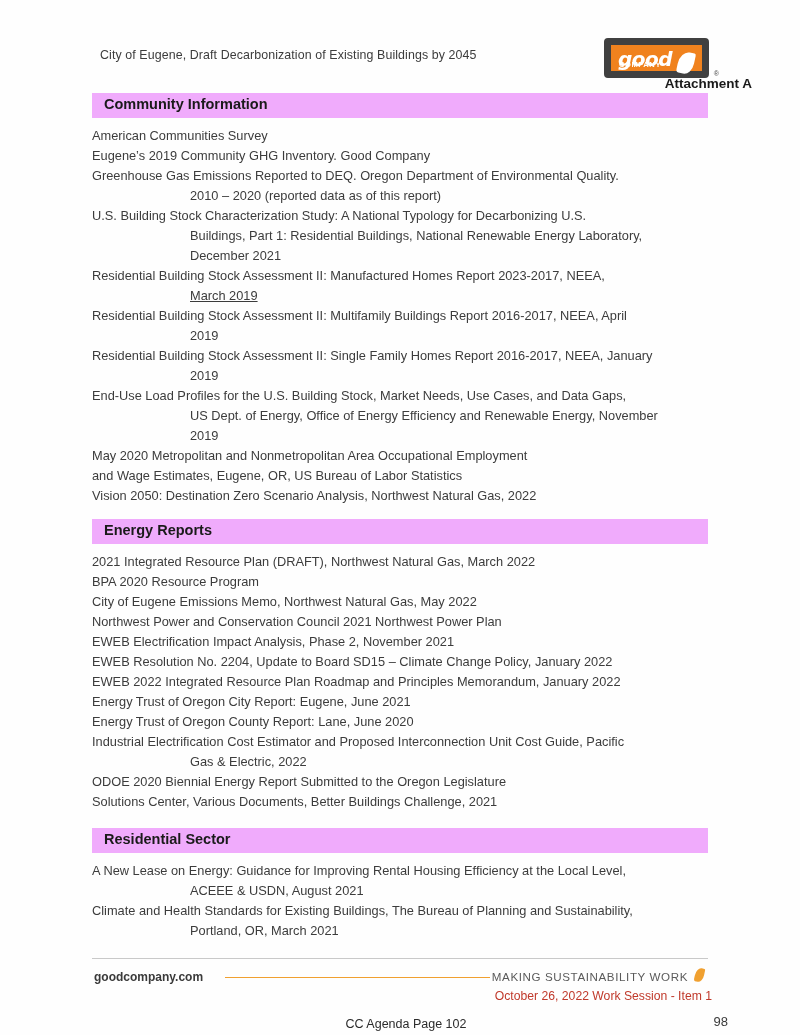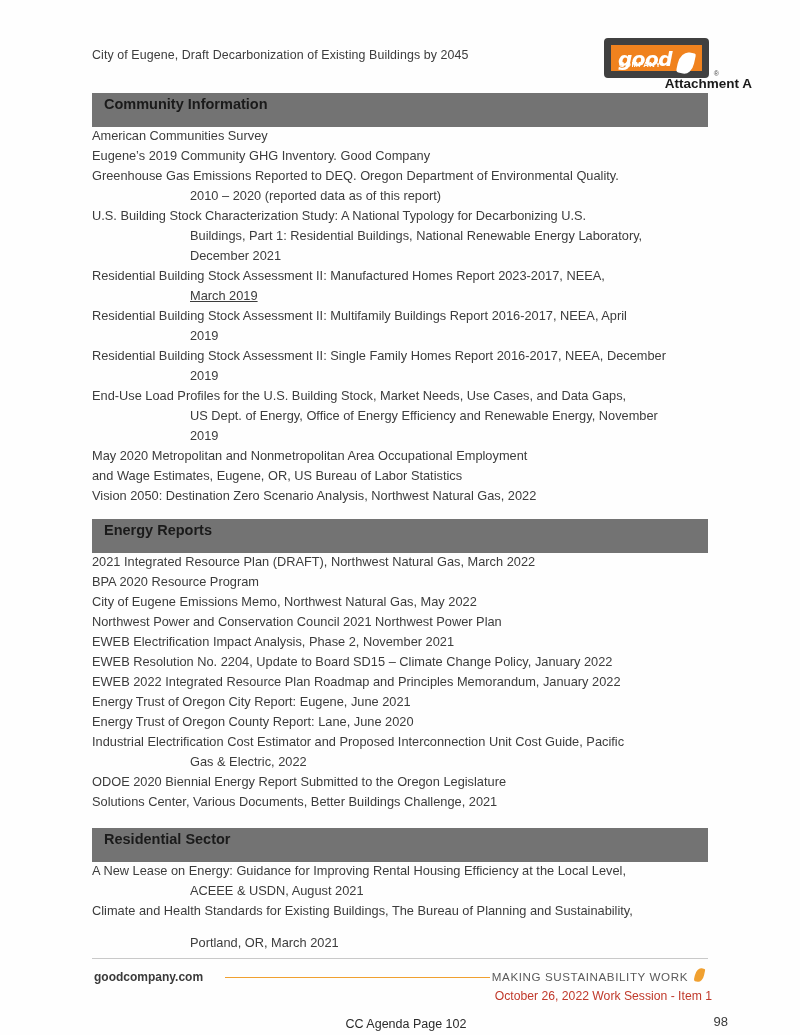--- a/index.html
+++ b/index.html
@@ -17,21 +17,21 @@
   }
   .page {
     position: absolute;
     inset: 0;
     background: #fefefe;
   }
   
   .header {
     position: absolute;
     top: 44px;
-    left: 92px;
+    left: 100px;
     right: 48px;
     height: 50px;
   }
   .doc-title {
     position: absolute;
     top: 4px;
     left: 0;
     font-size: 12.4px;
     color: #3c3c3c;
     letter-spacing: 0.1px;
@@ -90,22 +90,22 @@
     right: 0;
     font-size: 13.5px;
     font-weight: bold;
     color: #1a1a1a;
   }
   
   .section-bar {
     position: absolute;
     left: 92px;
     width: 616px;
-    height: 34px;
-    background: #737373;
+    height: 25px;
+    background: #f0abfc;
     box-sizing: border-box;
   }
   .section-bar span {
     position: absolute;
     left: 12px;
     top: 3px;
     font-size: 14.5px;
     font-weight: bold;
     color: #1a1a1a;
   }
@@ -220,21 +220,21 @@
   <div class="section-bar" style="top:93px;">
     <span>Community Information</span>
   </div>
   <div class="ref-list" style="top:126px;">
     <div class="ref noindent"><span>American Communities Survey</span></div>
     <div class="ref noindent"><span>Eugene’s 2019 Community GHG Inventory. Good Company</span></div>
     <div class="ref"><span>Greenhouse Gas Emissions Reported to DEQ. Oregon Department of Environmental Quality.</span><span class="cont" style="padding-left:49px;">2010 – 2020 (reported data as of this report)</span></div>
     <div class="ref"><span>U.S. Building Stock Characterization Study: A National Typology for Decarbonizing U.S.</span><span class="cont" style="padding-left:49px;">Buildings, Part 1: Residential Buildings, National Renewable Energy Laboratory,</span><span class="cont" style="padding-left:49px;">December 2021</span></div>
     <div class="ref"><span>Residential Building Stock Assessment II: Manufactured Homes Report 2023-2017, NEEA,</span><span class="cont" style="padding-left:49px;text-decoration:underline;">March 2019</span></div>
     <div class="ref"><span>Residential Building Stock Assessment II: Multifamily Buildings Report 2016-2017, NEEA, April</span><span class="cont" style="padding-left:49px;">2019</span></div>
-    <div class="ref"><span>Residential Building Stock Assessment II: Single Family Homes Report 2016-2017, NEEA, December</span><span class="cont" style="padding-left:49px;">2019</span></div>
+    <div class="ref"><span>Residential Building Stock Assessment II: Single Family Homes Report 2016-2017, NEEA, January</span><span class="cont" style="padding-left:49px;">2019</span></div>
     <div class="ref"><span>End-Use Load Profiles for the U.S. Building Stock, Market Needs, Use Cases, and Data Gaps,</span><span class="cont" style="padding-left:49px;">US Dept. of Energy, Office of Energy Efficiency and Renewable Energy, November</span><span class="cont" style="padding-left:49px;">2019</span></div>
     <div class="ref noindent"><span>May 2020 Metropolitan and Nonmetropolitan Area Occupational Employment</span><span class="cont">and Wage Estimates, Eugene, OR, US Bureau of Labor Statistics</span></div>
     <div class="ref noindent"><span>Vision 2050: Destination Zero Scenario Analysis, Northwest Natural Gas, 2022</span></div>
   </div>
 
   <div class="section-bar" style="top:519px;">
     <span>Energy Reports</span>
   </div>
   <div class="ref-list" style="top:552px;">
     <div class="ref noindent"><span>2021 Integrated Resource Plan (DRAFT), Northwest Natural Gas, March 2022</span></div>
@@ -249,21 +249,21 @@
     <div class="ref"><span>Industrial Electrification Cost Estimator and Proposed Interconnection Unit Cost Guide, Pacific</span><span class="cont" style="padding-left:49px;">Gas &amp; Electric, 2022</span></div>
     <div class="ref noindent"><span>ODOE 2020 Biennial Energy Report Submitted to the Oregon Legislature</span></div>
     <div class="ref noindent"><span>Solutions Center, Various Documents, Better Buildings Challenge, 2021</span></div>
   </div>
 
   <div class="section-bar" style="top:828px;">
     <span>Residential Sector</span>
   </div>
   <div class="ref-list" style="top:861px;">
     <div class="ref"><span>A New Lease on Energy: Guidance for Improving Rental Housing Efficiency at the Local Level,</span><span class="cont" style="padding-left:49px;">ACEEE &amp; USDN, August 2021</span></div>
-    <div class="ref"><span>Climate and Health Standards for Existing Buildings, The Bureau of Planning and Sustainability,</span><span class="cont" style="padding-left:49px;margin-top:12px;">Portland, OR, March 2021</span></div>
+    <div class="ref"><span>Climate and Health Standards for Existing Buildings, The Bureau of Planning and Sustainability,</span><span class="cont" style="padding-left:49px;">Portland, OR, March 2021</span></div>
   </div>
 
   <div class="footer-rule"></div>
   <div class="footer-left">goodcompany.com</div>
   <div class="footer-dash"></div>
   <div class="footer-tag">MAKING SUSTAINABILITY WORK</div>
   <div class="footer-leaf"></div>
   <div class="footer-pagenum">98</div>
   <div class="footer-center">CC Agenda Page 102</div>
   <div class="footer-session">October 26, 2022 Work Session - Item 1</div>

